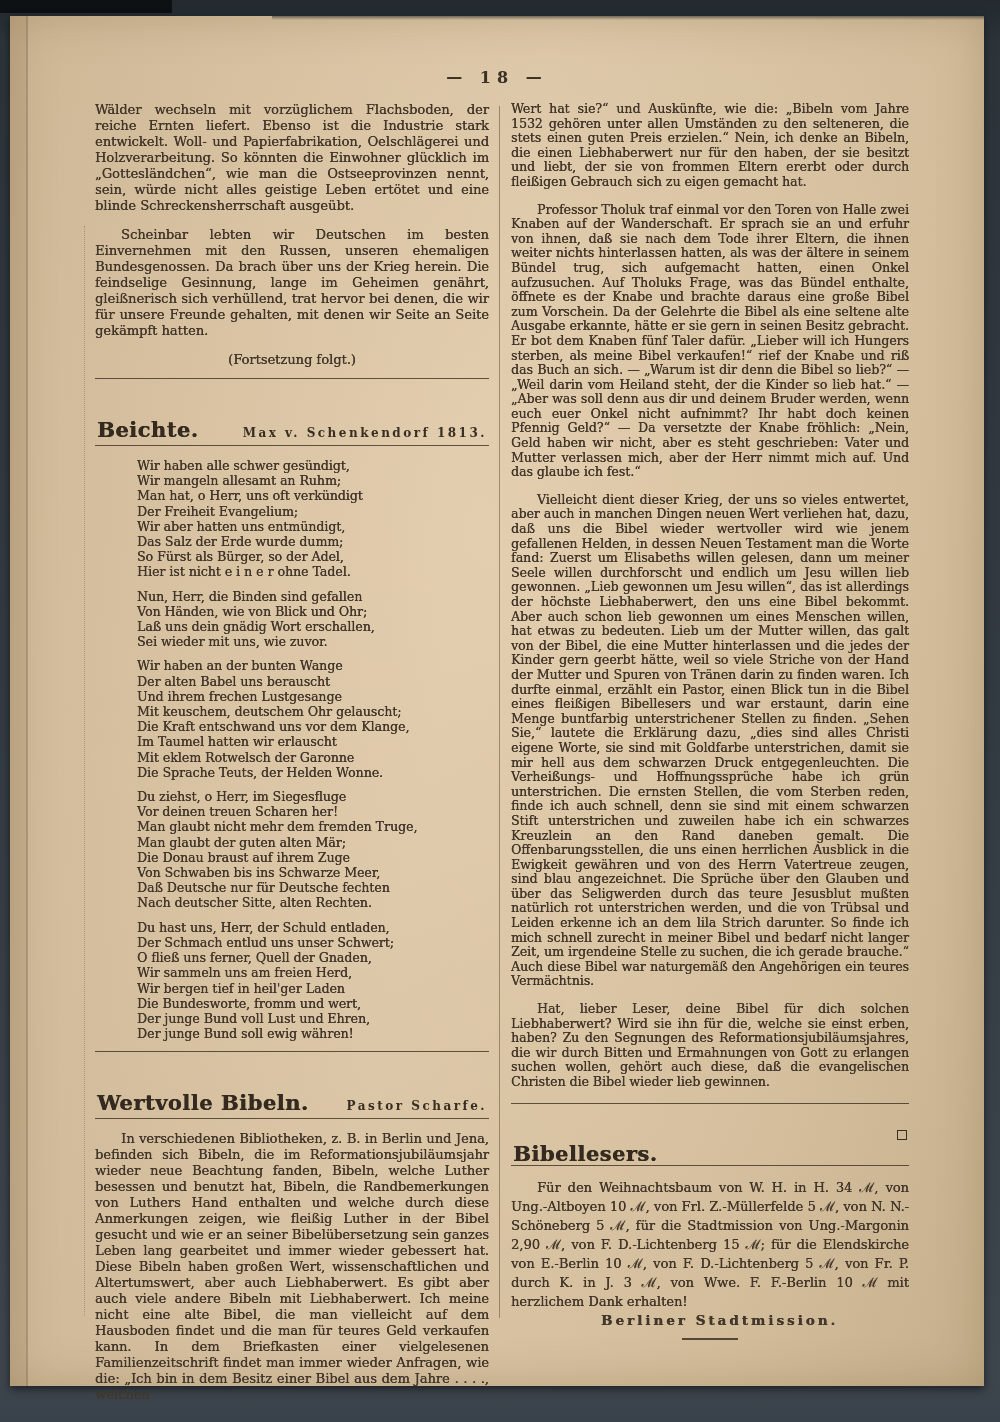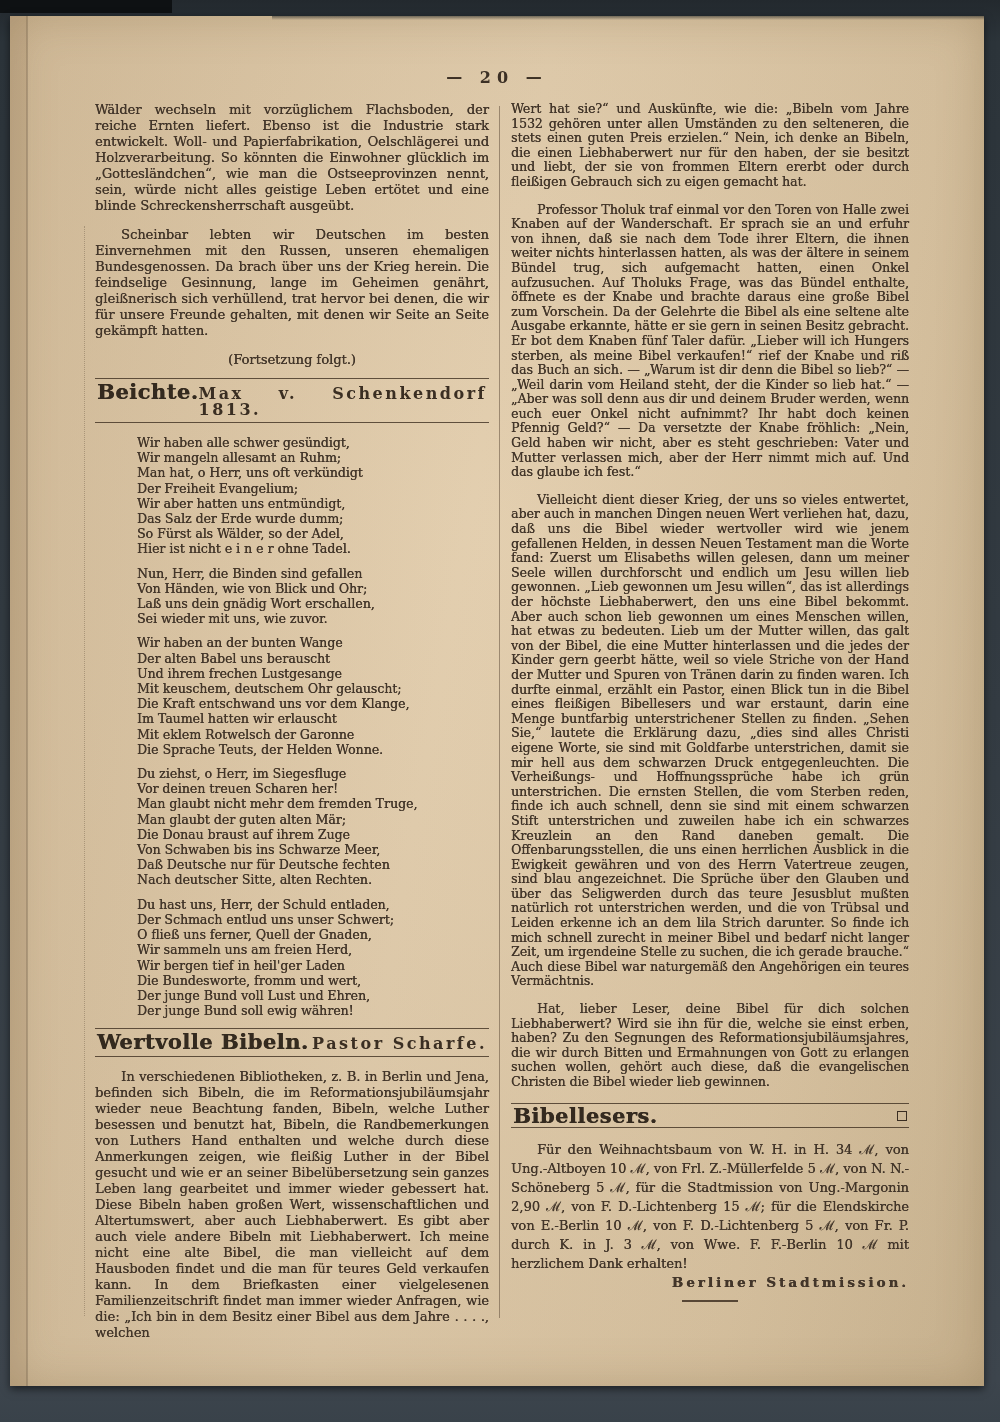--- a/index.html
+++ b/index.html
@@ -32,63 +32,63 @@
   .col-right{width:398px;font-size:12.5px;line-height:14.6px;}
   .col-sep{width:0;border-left:1px solid rgba(70,54,38,.45);height:1212px;margin:4px 11px 0 10px;}
   p{margin:0 0 13px 0;text-shadow:.25px 0 0 currentColor;}
   .indent{text-indent:26px;}
   .center-note{text-align:center;text-indent:0;margin:2px 0 10px 0;}
   .sec-block{
     border-top:1px solid rgba(62,47,32,.8);border-bottom:1px solid rgba(62,47,32,.8);
     display:flex;justify-content:space-between;align-items:baseline;
     padding:5px 2px 4px 2px;margin:6px 0 12px 0;
   }
-  .sec-title{font-size:21px;font-weight:bold;letter-spacing:.5px;color:#342a1f;text-shadow:.4px 0 0 currentColor;}
-  .sec-byline{font-size:16px;font-weight:bold;letter-spacing:2.5px;color:#3a2e22;}
+  .sec-title{font-size:21px;font-weight:bold;letter-spacing:.5px;color:#342a1f;text-shadow:.4px 0 0 currentColor;margin-top:38px;}
+  .sec-byline{font-size:12px;font-weight:bold;letter-spacing:2.5px;color:#3a2e22;}
   .poem{padding-left:42px;margin:4px 0 10px 0;}
   .stanza{white-space:pre-line;font-size:12.5px;line-height:15.2px;margin:0 0 9px 0;
     text-align:left;text-shadow:.25px 0 0 currentColor;}
   .quit-par{font-size:13px;line-height:19px;text-indent:26px;margin:10px 0 2px 0;}
   .ornament-square{width:8px;height:8px;border:1.5px solid #3a2e22;align-self:center;}
-  .signature{font-size:13.5px;font-weight:bold;letter-spacing:3px;text-align:right;
+  .signature{font-size:13.5px;font-weight:bold;letter-spacing:3px;text-align:left;
     padding-left:90px;margin:2px 0 0 0;text-shadow:.3px 0 0 currentColor;}
   .end-rule{width:56px;border-top:2px solid rgba(55,40,28,.8);margin:10px auto 0 auto;}
 </style>
 </head>
 <body>
 
 <div class="top-notch"></div>
 
 <div class="paper">
   <div class="top-shadow"></div>
   <div class="crease-left"></div>
   <div class="crease-faint"></div>
 
-  <div class="page-number">— 20 —</div>
+  <div class="page-number">— 18 —</div>
 
   <div class="columns">
 
     <div class="col col-left">
       <p>Wälder wechseln mit vorzüglichem Flachsboden, der reiche Ernten liefert. Ebenso ist die Industrie stark entwickelt. Woll- und Papierfabrikation, Oelschlägerei und Holzverarbeitung. So könnten die Einwohner glücklich im „Gottesländchen“, wie man die Ostseeprovinzen nennt, sein, würde nicht alles geistige Leben ertötet und eine blinde Schreckensherrschaft ausgeübt.</p>
       <p class="indent">Scheinbar lebten wir Deutschen im besten Einvernehmen mit den Russen, unseren ehemaligen Bundesgenossen. Da brach über uns der Krieg herein. Die feindselige Gesinnung, lange im Geheimen genährt, gleißnerisch sich verhüllend, trat hervor bei denen, die wir für unsere Freunde gehalten, mit denen wir Seite an Seite gekämpft hatten.</p>
       <p class="center-note">(Fortsetzung folgt.)</p>
 
       <div class="sec-block">
         <span class="sec-title">Beichte.</span>
         <span class="sec-byline">Max v. Schenkendorf 1813.</span>
       </div>
 
       <div class="poem">
         <div class="stanza">Wir haben alle schwer gesündigt,
 Wir mangeln allesamt an Ruhm;
 Man hat, o Herr, uns oft verkündigt
 Der Freiheit Evangelium;
 Wir aber hatten uns entmündigt,
 Das Salz der Erde wurde dumm;
-So Fürst als Wälder, so der Adel,
+So Fürst als Bürger, so der Adel,
 Hier ist nicht e i n e r ohne Tadel.</div>
         <div class="stanza">Nun, Herr, die Binden sind gefallen
 Von Händen, wie von Blick und Ohr;
 Laß uns dein gnädig Wort erschallen,
 Sei wieder mit uns, wie zuvor.</div>
         <div class="stanza">Wir haben an der bunten Wange
 Der alten Babel uns berauscht
 Und ihrem frechen Lustgesange
 Mit keuschem, deutschem Ohr gelauscht;
 Die Kraft entschwand uns vor dem Klange,

